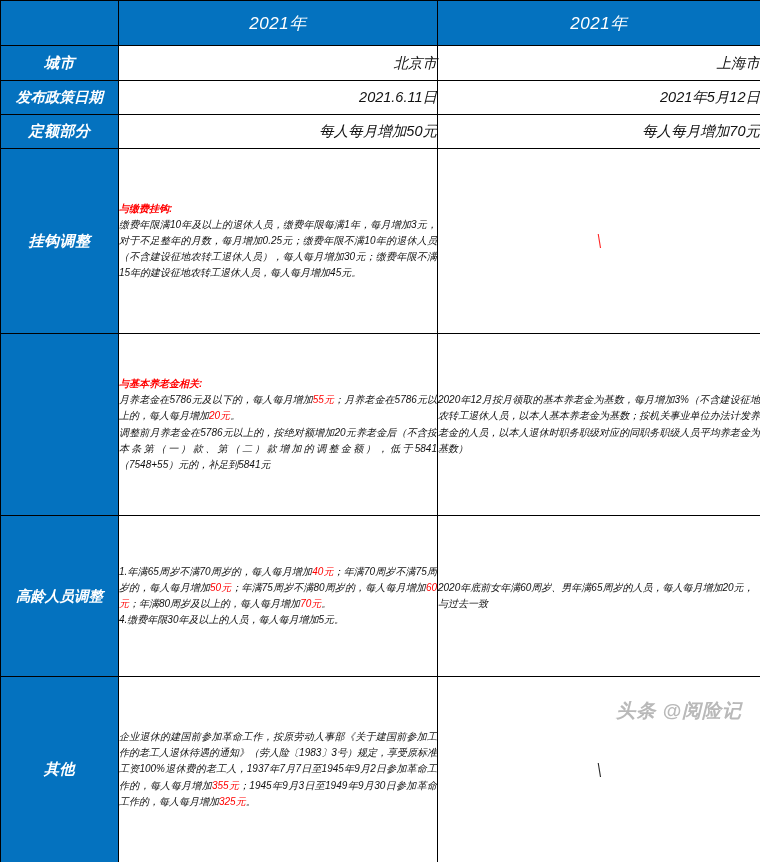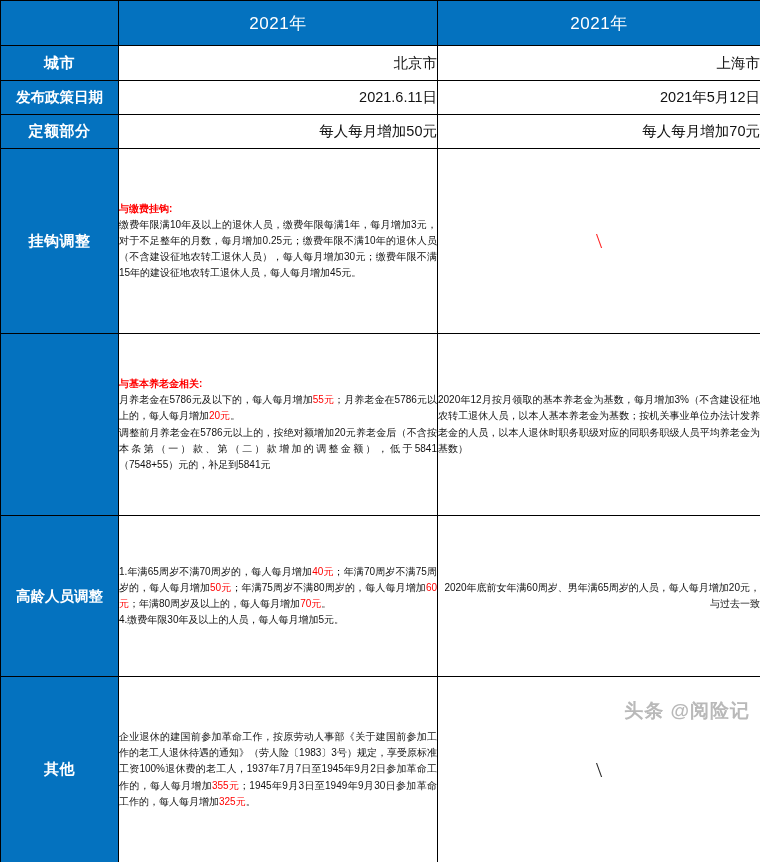--- a/index.html
+++ b/index.html
@@ -12,20 +12,21 @@
     height: 862px;
     font-family: "Liberation Sans", "DejaVu Sans", sans-serif;
     overflow: hidden;
   }
 
   .sheet {
     position: relative;
     width: 760px;
     height: 742px;
     background: #1d4ed8;
+    font-style: italic;
   }
 
   table.policy-table {
     border-collapse: collapse;
     table-layout: fixed;
     width: 760px;
     height: 862px;
   }
 
   table.policy-table td {
@@ -104,21 +105,21 @@
     font-size: 22px;
     line-height: 1;
     font-family: "Liberation Serif", serif;
   }
   .slash.red { color: #ff2020; }
   .slash.black { color: #222222; }
 
   
   .watermark {
     position: absolute;
-    right: 10px;
+    right: 18px;
     bottom: 18px;
     font-size: 19px;
     color: #b9b9b9;
     letter-spacing: 1px;
     font-weight: bold;
     text-shadow: 1px 1px 0 rgba(255,255,255,.9);
     white-space: nowrap;
     pointer-events: none;
   }
 </style>
@@ -182,21 +183,21 @@
         </td>
       </tr>
 
       <tr style="height:161px;">
         <td class="rowlabel tight">高龄人员调整</td>
         <td class="cell-body mid">
           <p><span>1.年满65周岁不满70周岁的，每人每月增加</span><span class="hl-red">40元</span><span>；年满70周岁不满75周岁的，每人每月增加</span><span class="hl-red">50元</span><span>；年满75周岁不满80周岁的，每人每月增加</span><span class="hl-red">60元</span><span>；年满80周岁及以上的，每人每月增加</span><span class="hl-red">70元</span><span>。</span></p>
           <p>4.缴费年限30年及以上的人员，每人每月增加5元。</p>
         </td>
         <td class="cell-body mid">
-          <p style="text-align:right;">2020年底前女年满60周岁、男年满65周岁的人员，每人每月增加20元，与过去一致</p>
+          <p style="text-align:left;">2020年底前女年满60周岁、男年满65周岁的人员，每人每月增加20元，与过去一致</p>
         </td>
       </tr>
 
       <tr style="height:186px;">
         <td class="rowlabel">其他</td>
         <td class="cell-body">
           <p><span>企业退休的建国前参加革命工作，按原劳动人事部《关于建国前参加工作的老工人退休待遇的通知》（劳人险〔1983〕3号）规定，享受原标准工资100%退休费的老工人，1937年7月7日至1945年9月2日参加革命工作的，每人每月增加</span><span class="hl-red">355元</span><span>；1945年9月3日至1949年9月30日参加革命工作的，每人每月增加</span><span class="hl-red">325元</span><span>。</span></p>
         </td>
         <td class="slash-cell">
           <span class="slash black">\</span>

